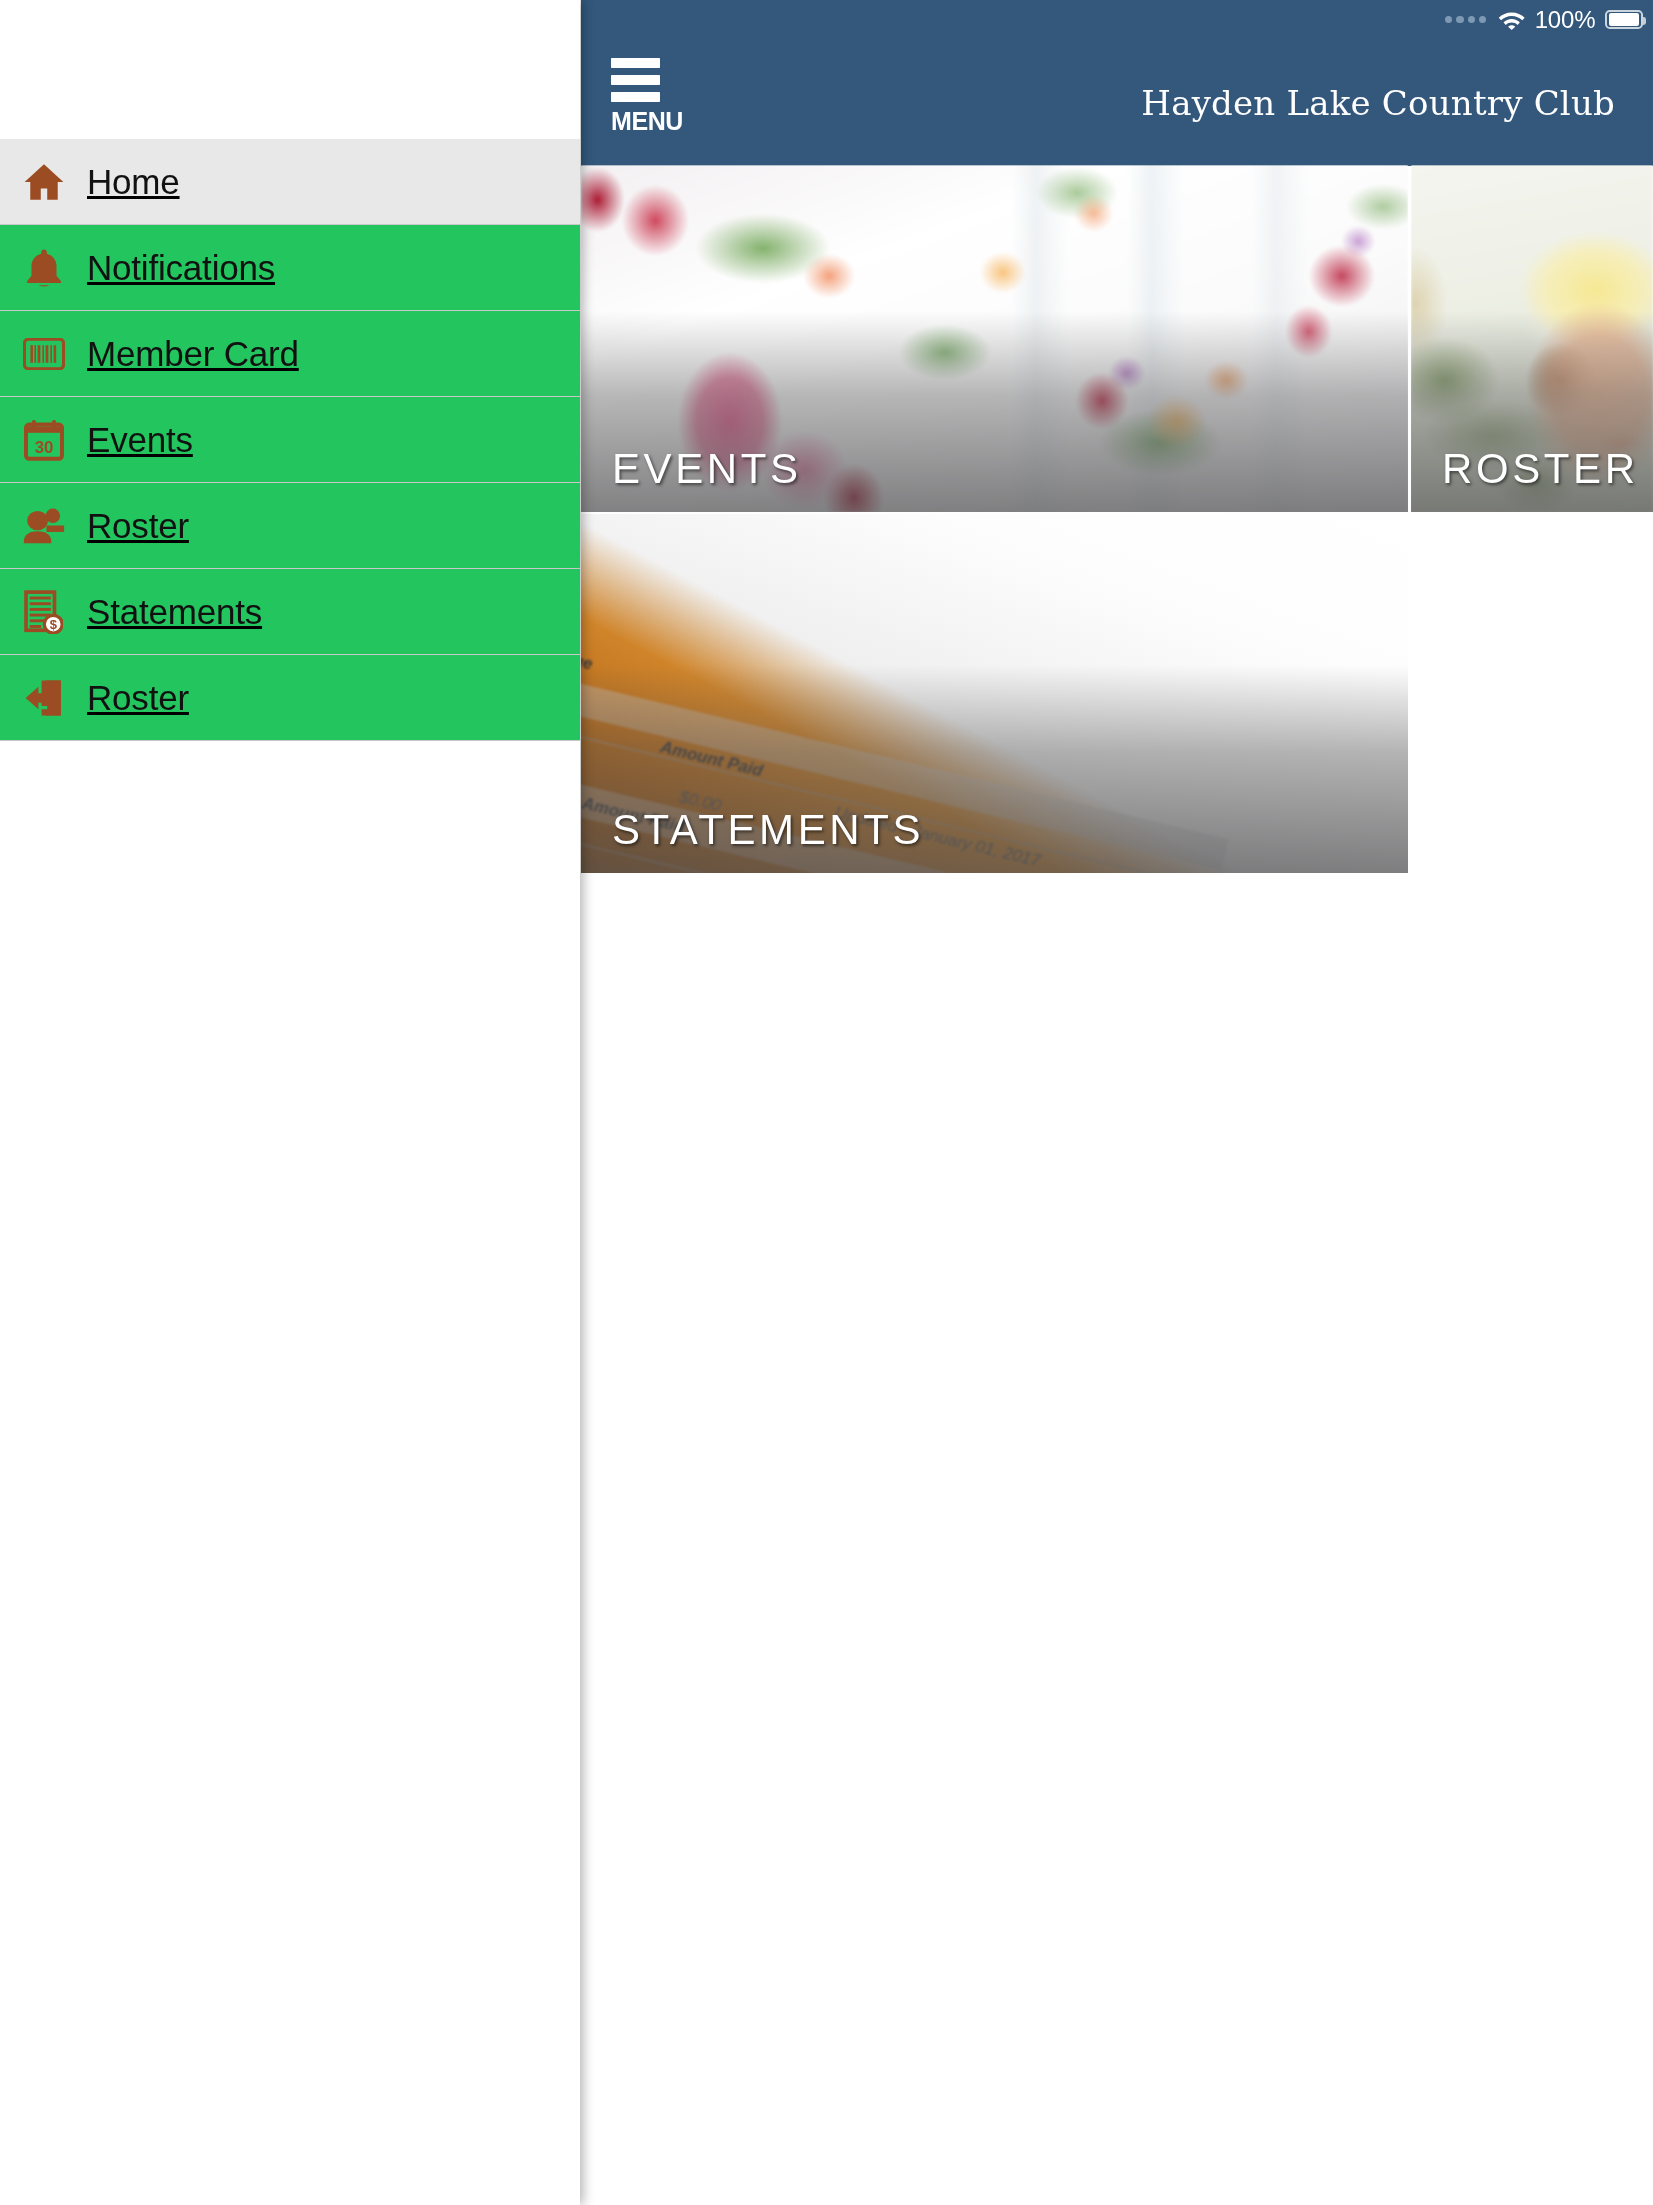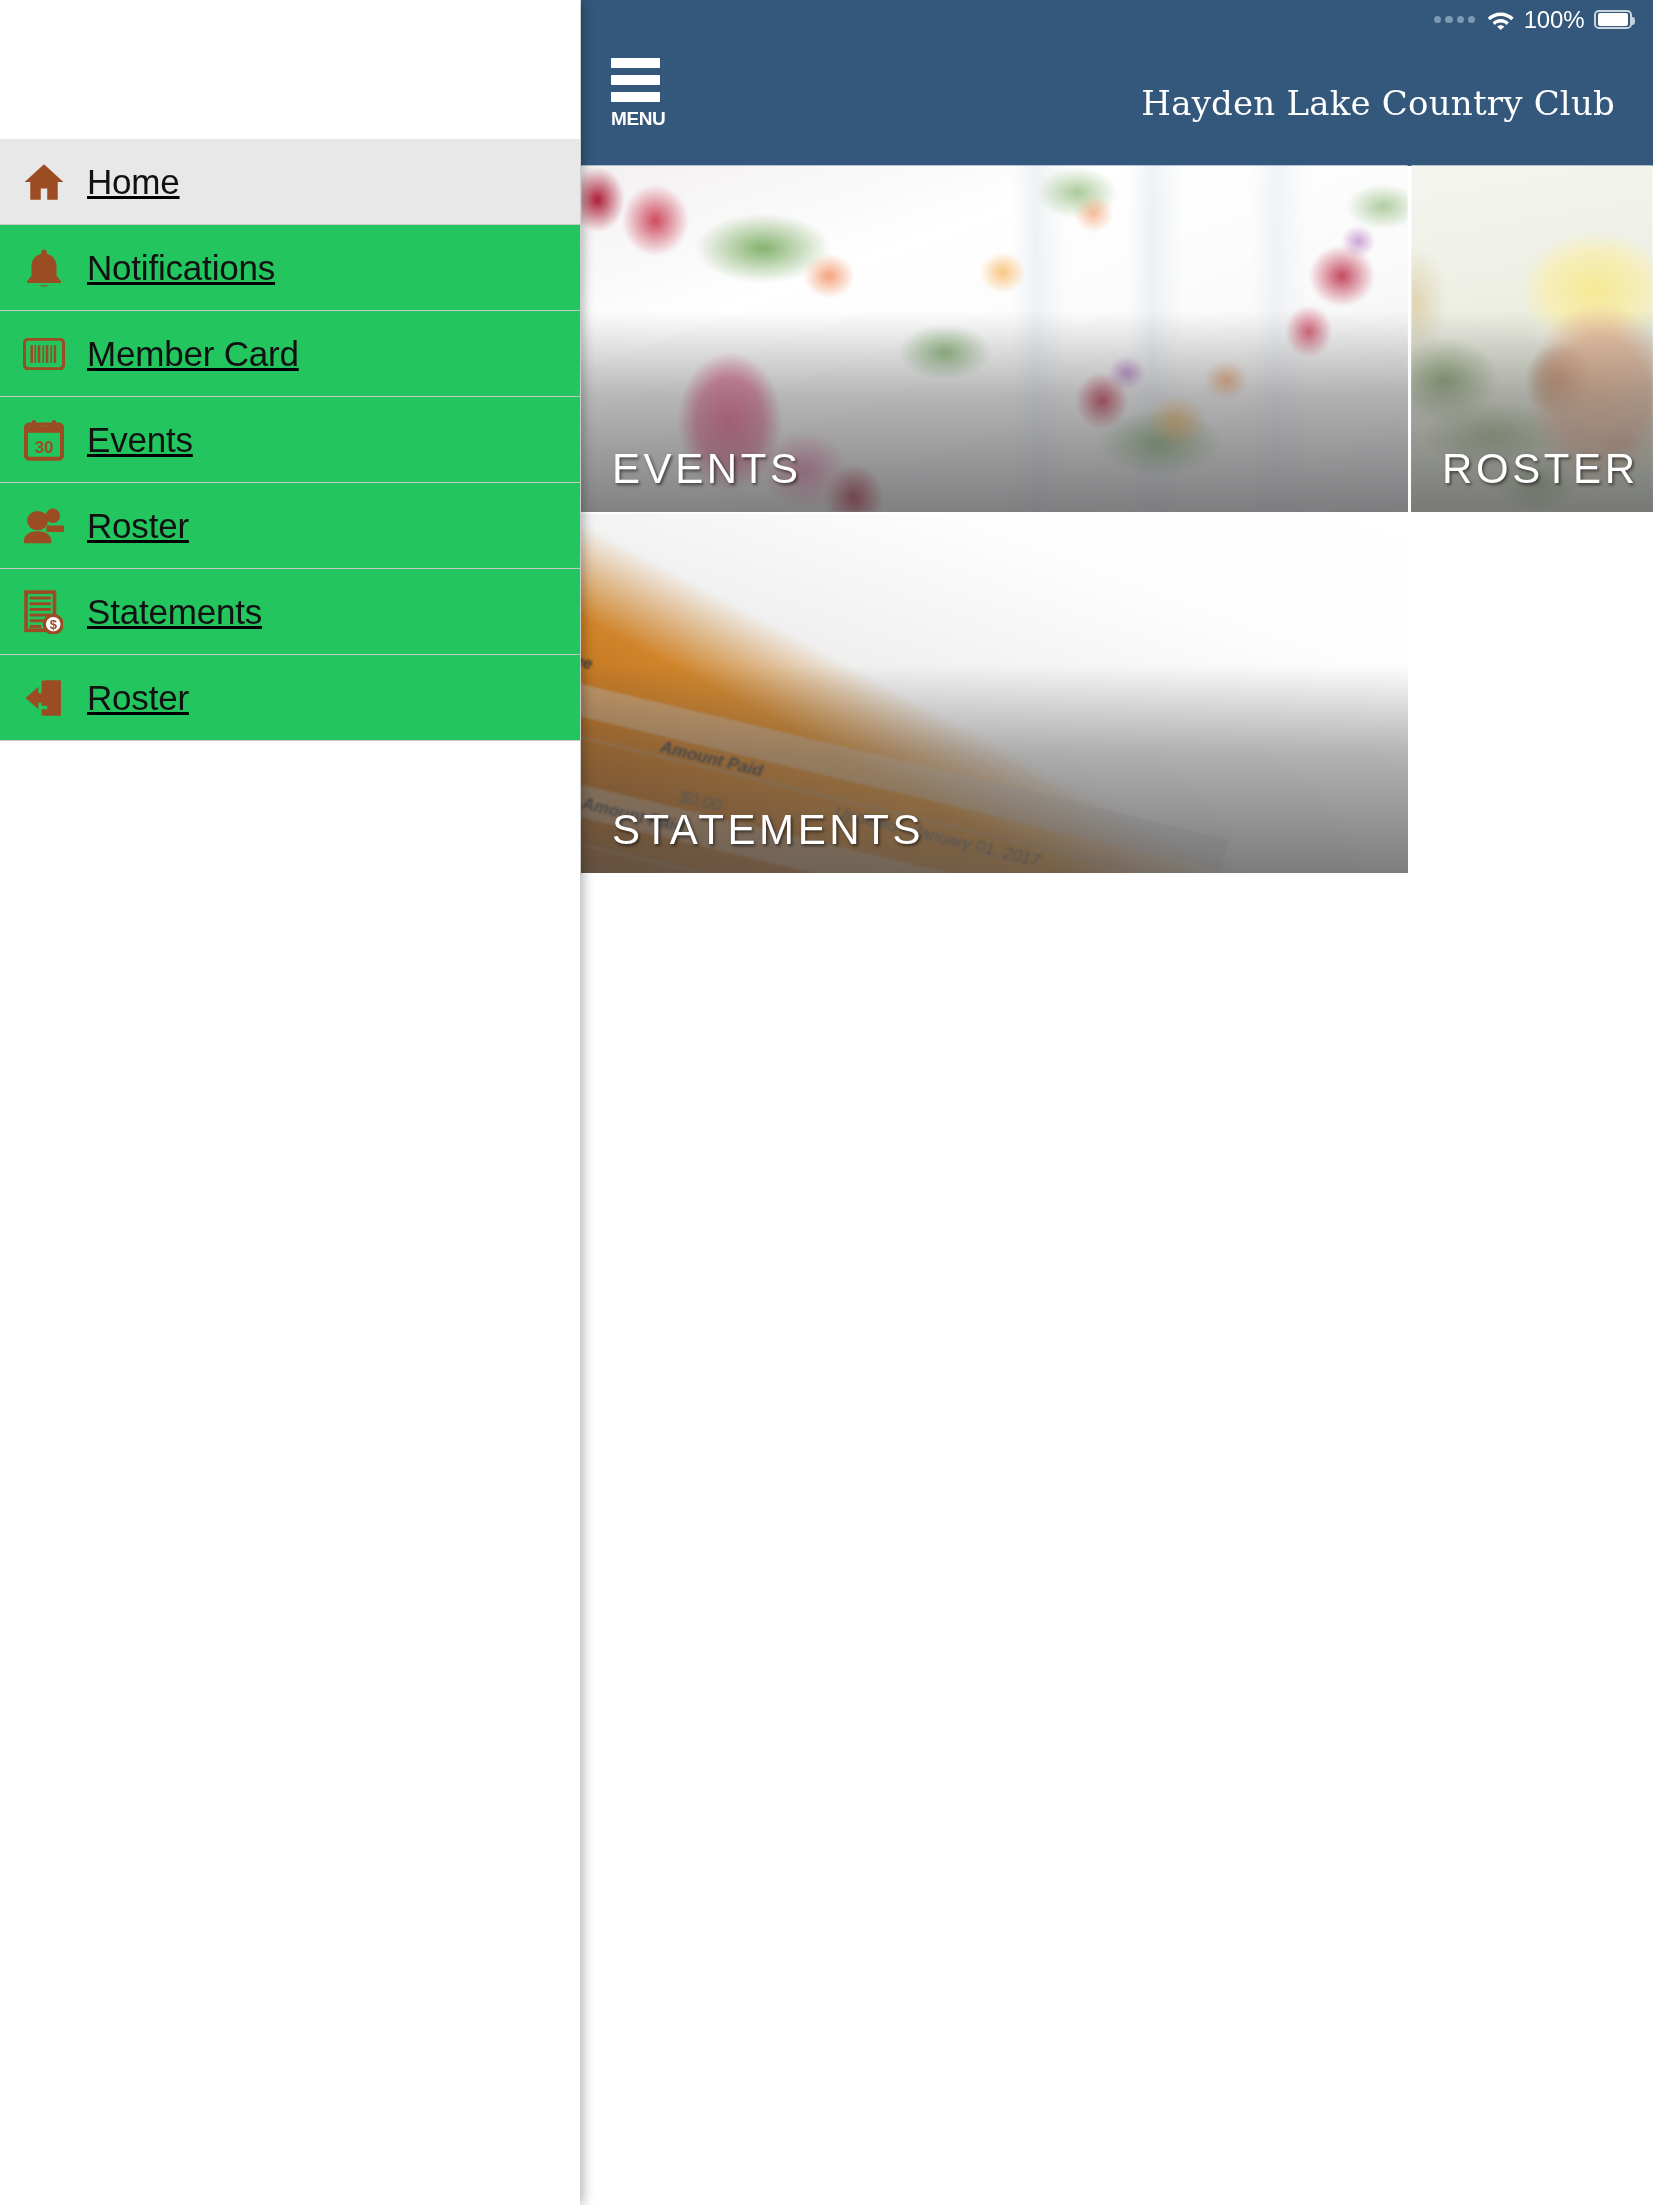--- a/index.html
+++ b/index.html
@@ -35,21 +35,21 @@
 
   
   #status-bar {
     position: absolute;
     left: 0; top: 0;
     width: 1072px; height: 39px;
     background: #33587c;
     display: flex;
     align-items: center;
     justify-content: flex-end;
-    padding-right: 21px;
+    padding-right: 10px;
     box-sizing: border-box;
   }
   .sb-dots {
     display: flex;
     align-items: center;
     gap: 4px;
     margin-right: 11.3px;
   }
   .sb-dots i {
     display: block;
@@ -103,21 +103,21 @@
   }
   #menu-button .bar {
     width: 49px; height: 10.5px;
     background: #ffffff;
     margin-bottom: 6.5px;
     border-radius: 0.8px;
   }
   #menu-button .bar:last-of-type { margin-bottom: 2.4px; }
   #menu-label {
     color: #ffffff;
-    font-size: 19px;
+    font-size: 25px;
     font-weight: bold;
     font-family: "Liberation Sans", sans-serif;
     letter-spacing: -0.4px;
     line-height: 1;
   }
   #nav-title {
     position: absolute;
     right: 38px; top: 0;
     height: 127px;
     display: flex;

